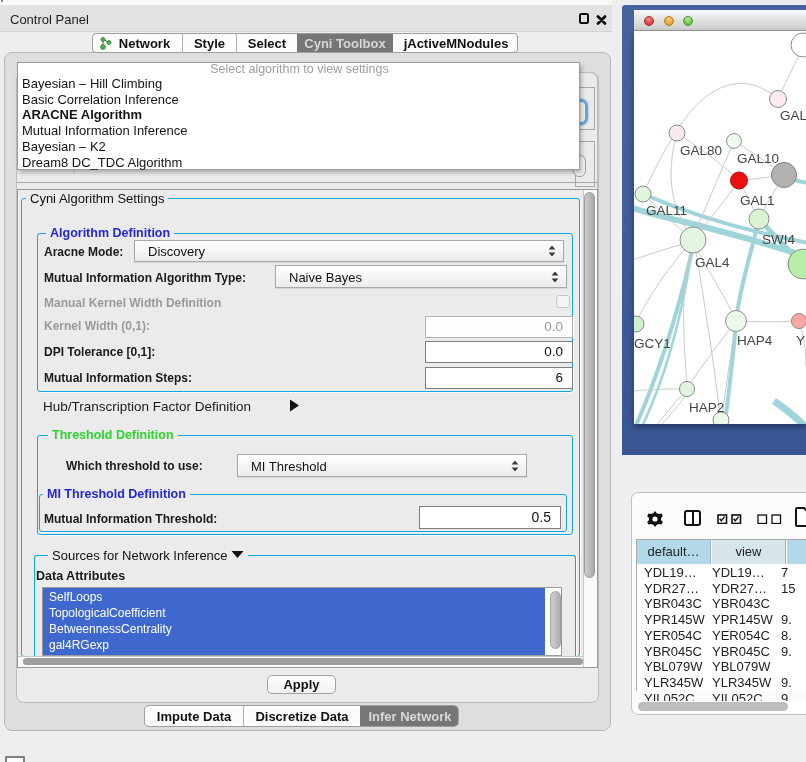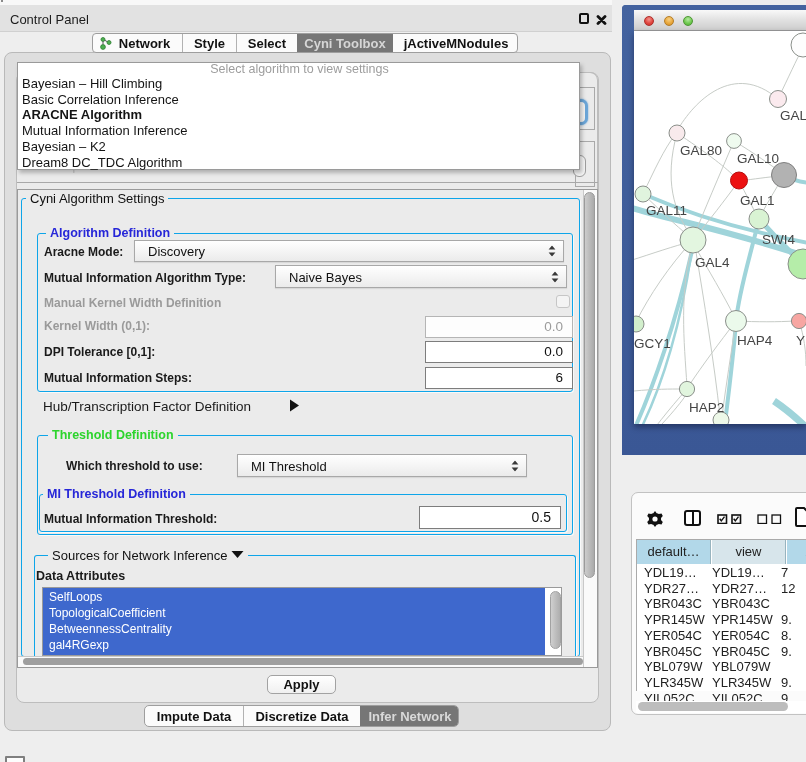--- a/index.html
+++ b/index.html
@@ -497,21 +497,21 @@
   <svg style="position:absolute;left:162px;top:14px;" width="16" height="20" viewBox="0 0 16 20">
         <path d="M2 2 Q2 1 3 1 L10 1 L14 5 L14 18 Q14 19 13 19 L3 19 Q2 19 2 18 Z" fill="#fff" stroke="#111" stroke-width="2"></path>
       </svg>
 
   <div style="position:absolute;left:4px;top:46px;width:196px;height:152px;border:1px solid #aaa;border-right:none;border-bottom:none;background:#fff;font-size:13px;color:#222;">
     <div style="position:absolute;left:0;top:0;width:74px;height:24px;background:#b2d8e9;border-right:1px solid #98b4bf;text-align:center;line-height:24px;">default…</div>
     <div style="position:absolute;left:75px;top:0;width:74px;height:24px;background:#d7e5eb;border-right:1px solid #98b4bf;text-align:center;line-height:24px;">view</div>
     <div style="position:absolute;left:150px;top:0;width:46px;height:24px;background:#b2d8e9;text-align:center;line-height:24px;">A</div>
     <div style="position:absolute;left:0;top:25px;width:196px;line-height:15.7px;">
       <div><span class="c1">YDL19…</span><span class="c2">YDL19…</span><span class="c3">7</span></div>
-      <div><span class="c1">YDR27…</span><span class="c2">YDR27…</span><span class="c3">12</span></div>
+      <div><span class="c1">YDR27…</span><span class="c2">YDR27…</span><span class="c3">15</span></div>
       <div><span class="c1">YBR043C</span><span class="c2">YBR043C</span><span class="c3"></span></div>
       <div><span class="c1">YPR145W</span><span class="c2">YPR145W</span><span class="c3">9.</span></div>
       <div><span class="c1">YER054C</span><span class="c2">YER054C</span><span class="c3">8.</span></div>
       <div><span class="c1">YBR045C</span><span class="c2">YBR045C</span><span class="c3">9.</span></div>
       <div><span class="c1">YBL079W</span><span class="c2">YBL079W</span><span class="c3"></span></div>
       <div><span class="c1">YLR345W</span><span class="c2">YLR345W</span><span class="c3">9.</span></div>
       <div><span class="c1">YIL052C</span><span class="c2">YIL052C</span><span class="c3">9.</span></div>
     </div>
   </div>
 

